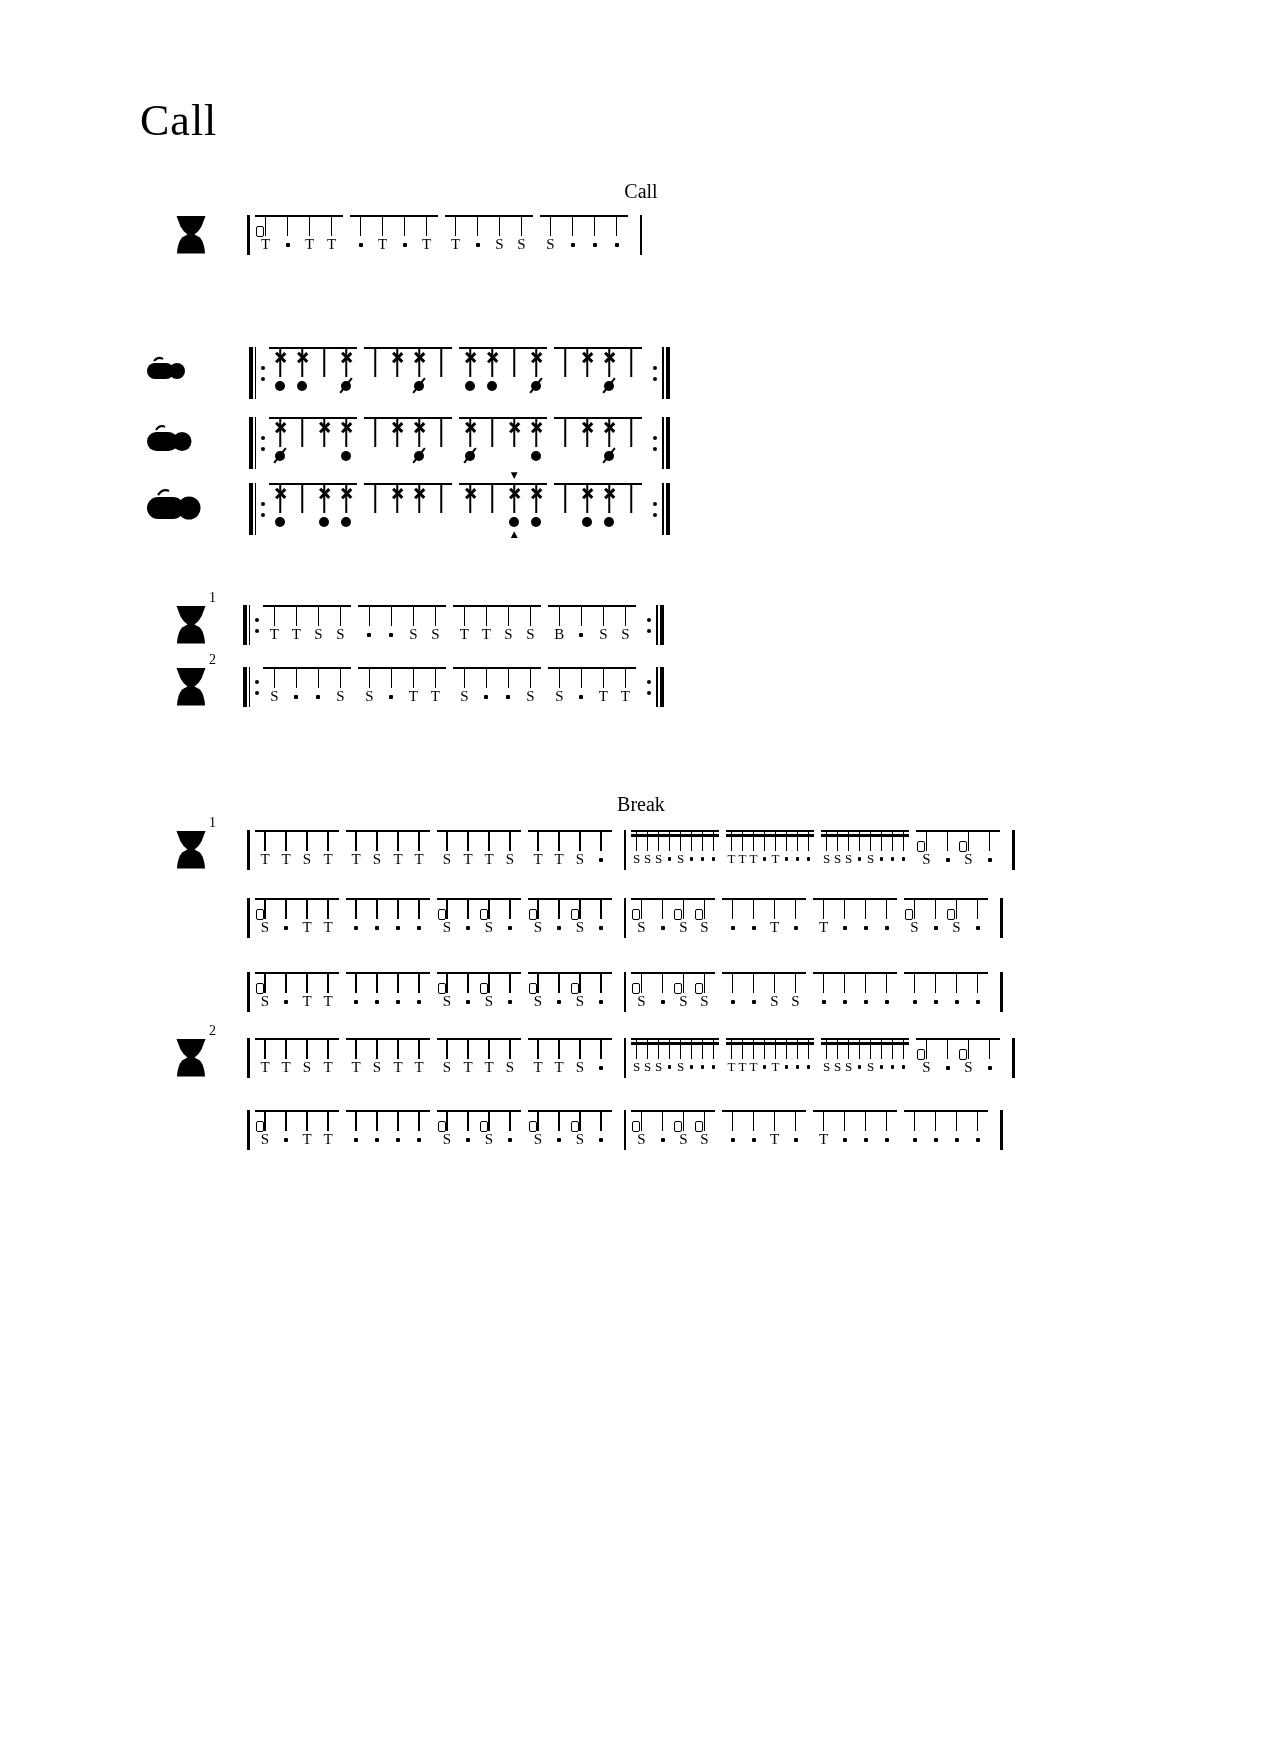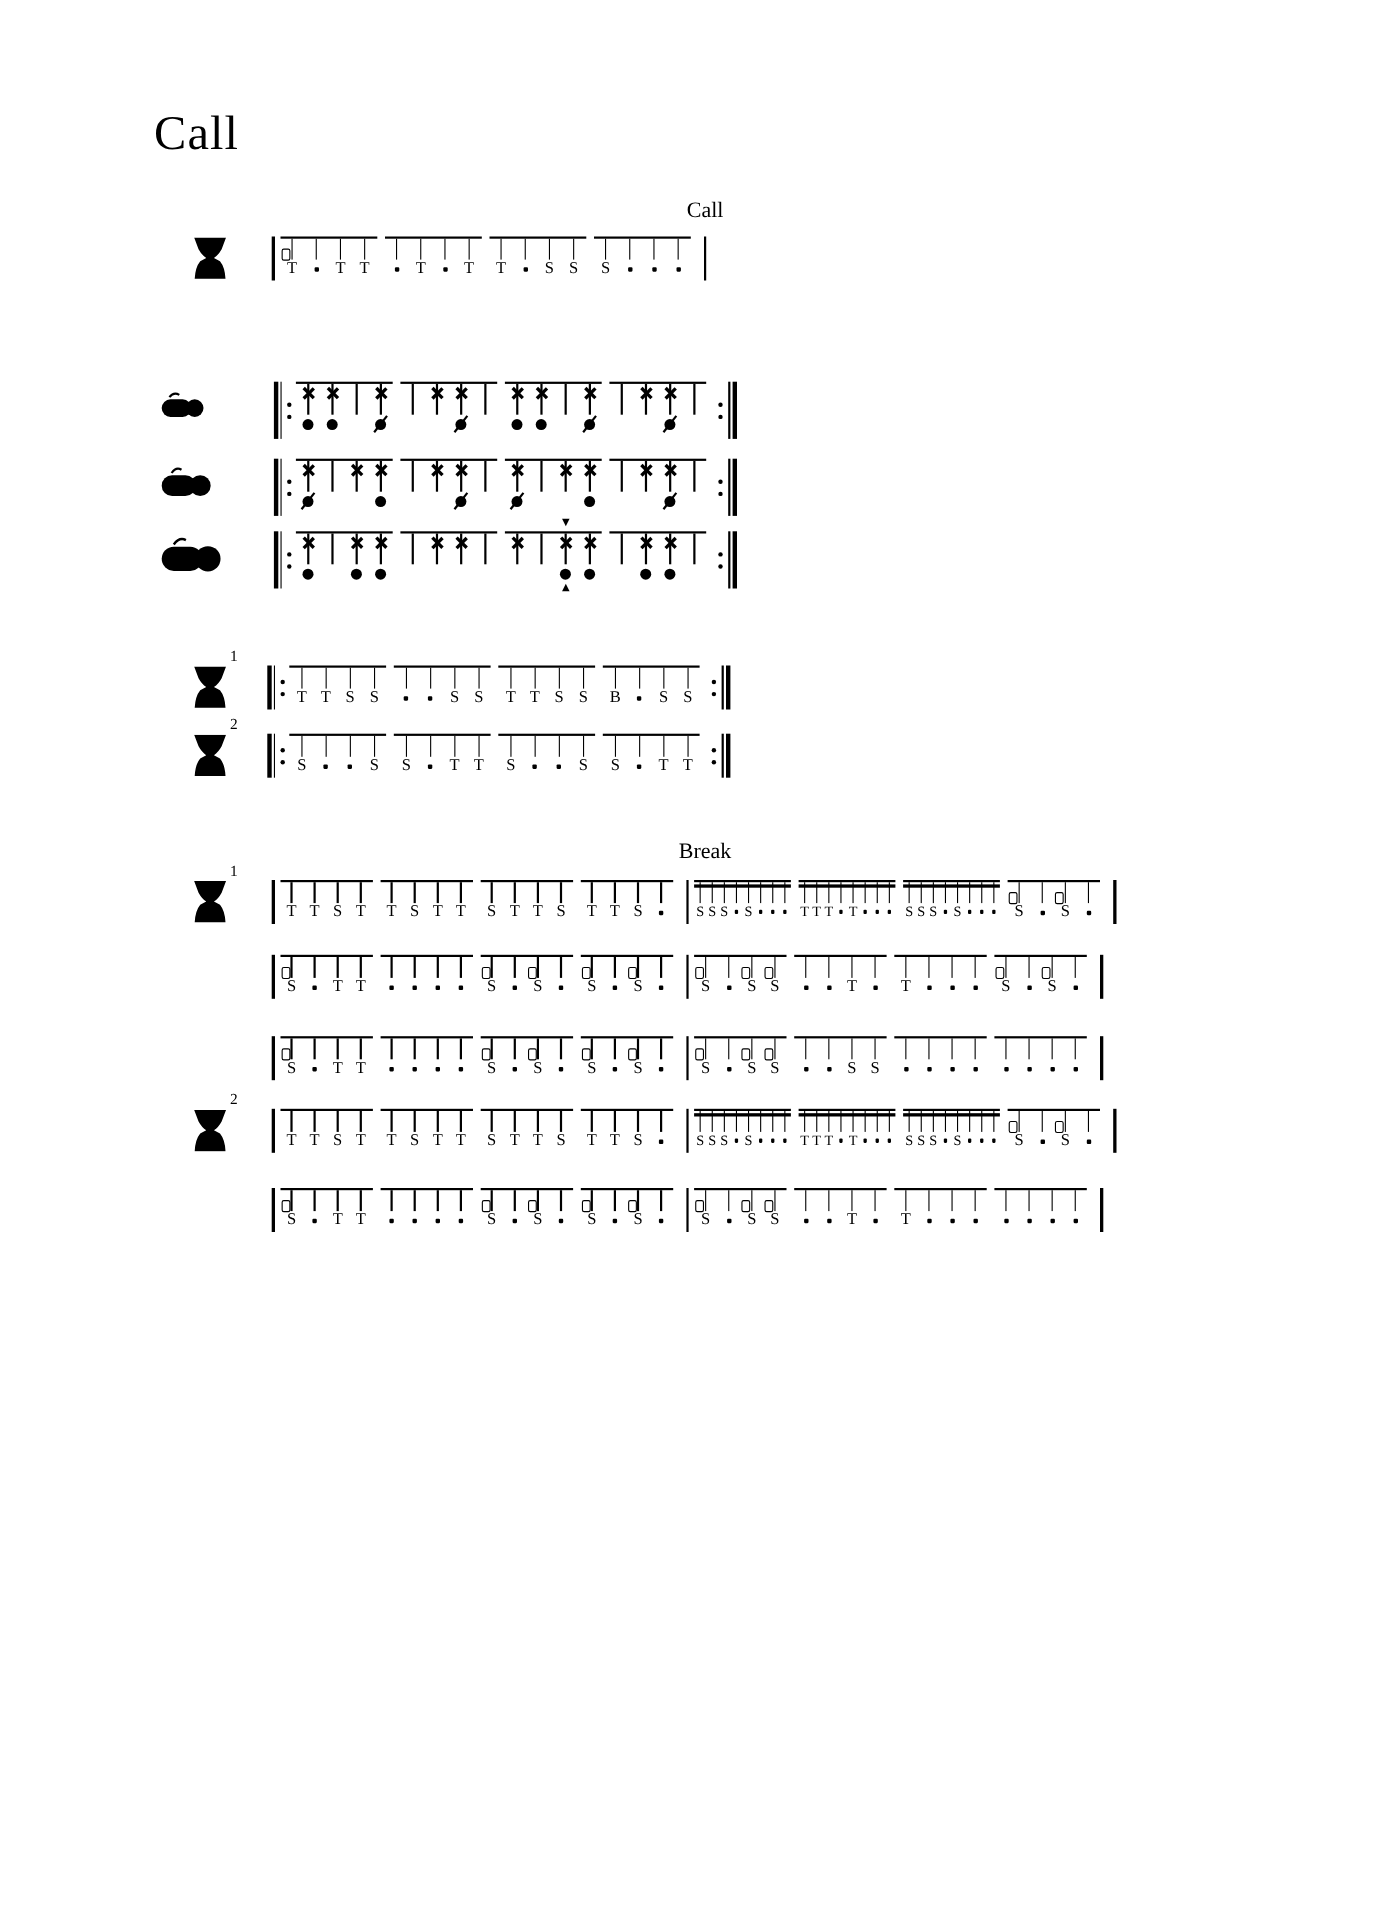--- a/index.html
+++ b/index.html
@@ -1,21 +1,21 @@
 <!DOCTYPE html>
 <html><head>
 <meta charset="utf-8">
 <style>
   html,body{margin:0;padding:0;background:#fff;color:#000;}
   body{width:1272px;height:1744px;font-family:"Liberation Serif",serif;overflow:hidden;}
   .content{padding:0 130px 0 140px;}
   h1{font-size:44px;font-weight:400;margin:95px 0 0 0;letter-spacing:1px;}
   .desc{font-size:19px;line-height:32px;text-align:justify;margin:93px 0 0 0;}
   .sec-label{font-size:20px;margin-top:34px;text-align:center;}
-  .sec-label.brk{margin-top:56px;}
+  .sec-label.brk{margin-top:86px;}
 
   
   .system{display:flex;align-items:flex-start;}
   .icon-slot{flex:none;width:102px;position:relative;display:flex;align-items:center;justify-content:center;min-height:40px;}
   .k-dunun .icon-slot{justify-content:flex-start;padding-left:6px;}
   .drum-number{position:absolute;top:-15px;right:26px;font-size:14px;}
   .score{display:flex;align-items:flex-start;}
 
   
   .bl{flex:none;width:2.5px;background:#000;margin:0 5px;}

